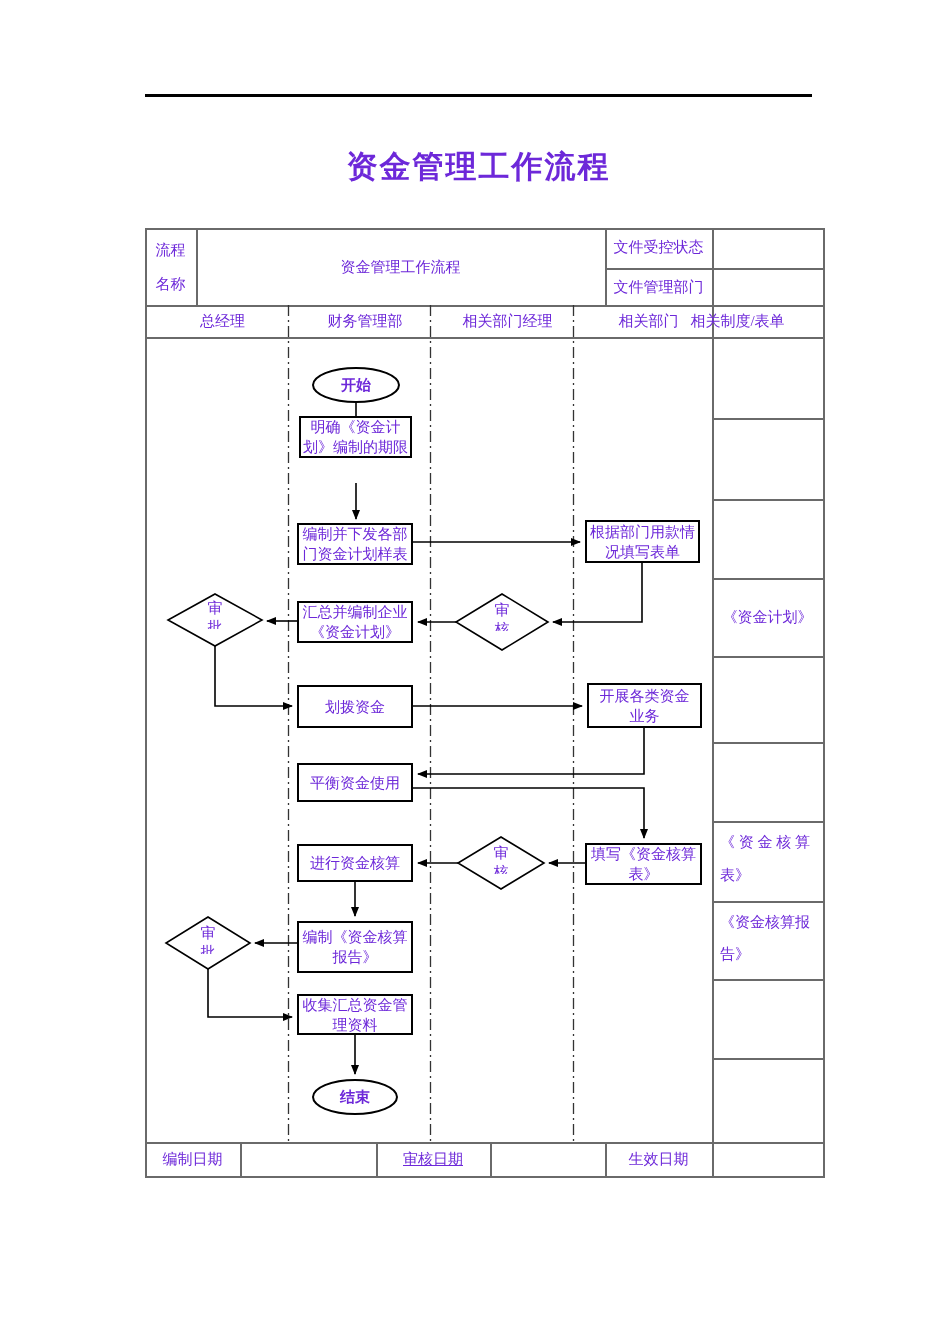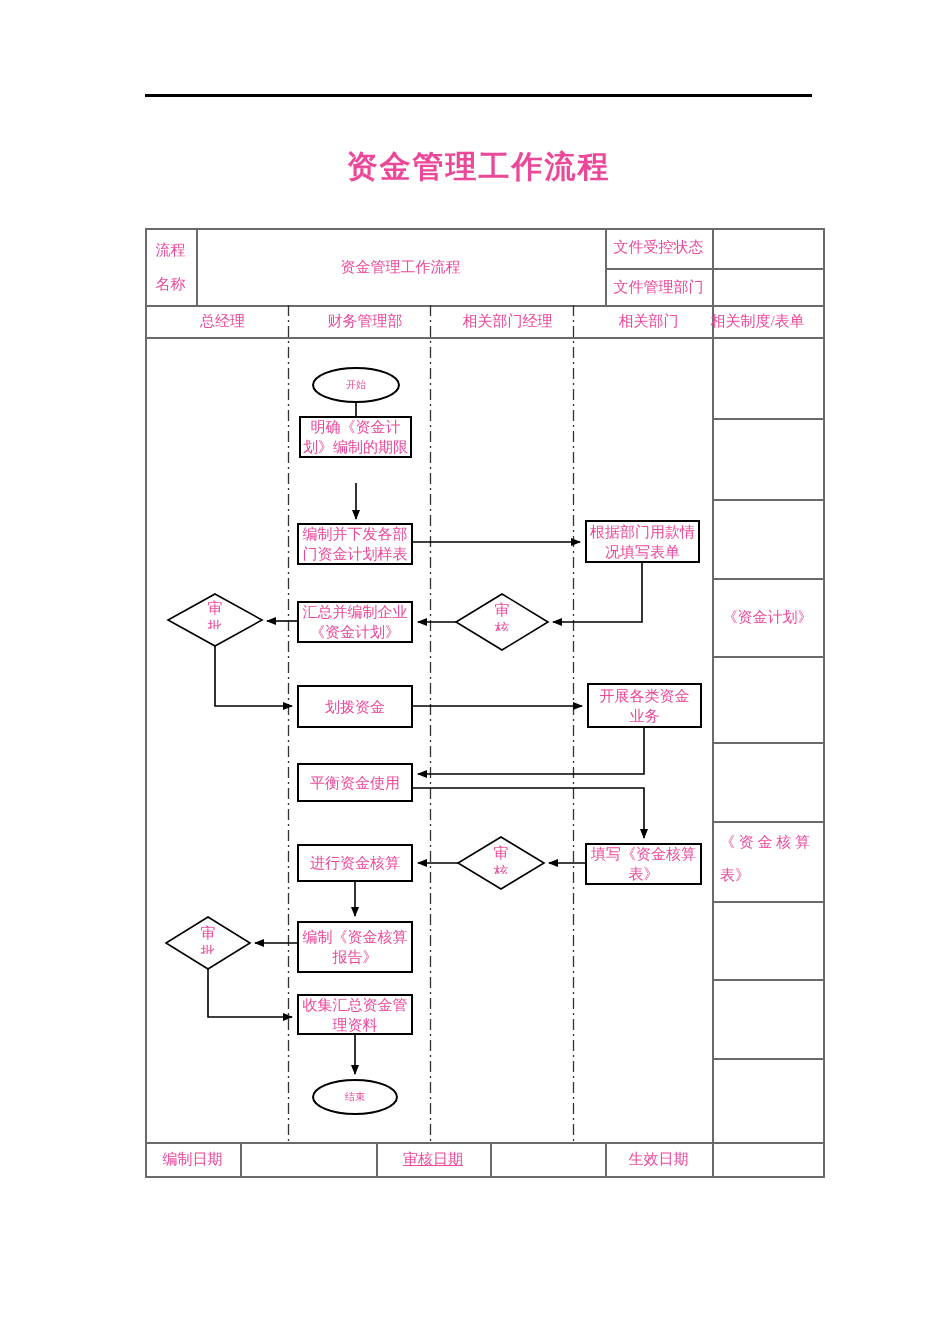--- a/index.html
+++ b/index.html
@@ -1,34 +1,34 @@
 <!DOCTYPE html>
 <html><head>
 <meta charset="utf-8">
 <style>
   html,body{margin:0;padding:0;background:#fff;}
   .page{position:relative;width:950px;height:1344px;background:#fff;overflow:hidden;
-        font-family:"Liberation Serif","DejaVu Serif",serif;color:#ec4899;}
+        font-family:"Liberation Serif","DejaVu Serif",serif;color:#6d28d9;}
   *{box-sizing:border-box;}
   .top-rule{position:absolute;left:145px;top:94px;width:667px;height:3px;background:#000;}
   .doc-title{position:absolute;left:145px;top:146px;width:667px;margin:0;
              font-size:31px;font-weight:bold;text-align:center;letter-spacing:2px;}
   
   .hl{position:absolute;height:2px;background:#6a6a6a;}
   .vl{position:absolute;width:2px;background:#6a6a6a;}
   
   .cell{position:absolute;font-size:15px;display:flex;align-items:center;justify-content:center;
         text-align:center;white-space:pre-line;line-height:20px;}
   .lane-h{position:absolute;top:305px;height:32px;font-size:15px;display:flex;align-items:center;
           justify-content:center;margin-left:6px;}
   
   .fbox{position:absolute;border:2px solid #000;background:#fff;display:flex;align-items:center;
         justify-content:center;text-align:center;font-size:15px;line-height:20px;white-space:pre-line;}
   .fell{position:absolute;border:2px solid #000;border-radius:50%;background:#fff;display:flex;
-        align-items:center;justify-content:center;font-size:10px;}
+        align-items:center;justify-content:center;font-size:15px;font-weight:bold;}
   .dmt{position:absolute;text-align:center;font-size:15px;}
   .dmt .l1{display:block;line-height:19px;padding-top:7px;}
   .dmt .l2{display:block;line-height:18px;height:11px;overflow:hidden;}
   .rc{position:absolute;left:713px;width:109px;font-size:15px;white-space:pre-line;}
   .rc-c{text-align:center;}
   .rc-l{text-align:left;padding:5px 7px 0 7px;line-height:33px;}
   svg.flow{position:absolute;left:0;top:0;pointer-events:none;}
 </style>
 </head>
 <body>
@@ -70,21 +70,21 @@
   <div class="cell" style="left:196px;top:228px;width:409px;height:77px;">资金管理工作流程</div>
   <div class="cell" style="left:605px;top:228px;width:107px;height:38px;">文件受控状态</div>
   <div class="cell" style="left:712px;top:228px;width:111px;height:40px;"></div>
   <div class="cell" style="left:605px;top:268px;width:107px;height:37px;">文件管理部门</div>
   <div class="cell" style="left:712px;top:268px;width:111px;height:37px;"></div>
 
   <div class="lane-h" style="left:145px;width:143px;">总经理</div>
   <div class="lane-h" style="left:288px;width:142px;">财务管理部</div>
   <div class="lane-h" style="left:430px;width:143px;">相关部门经理</div>
   <div class="lane-h" style="left:573px;width:139px;">相关部门</div>
-  <div class="lane-h" style="left:696px;width:111px;">相关制度/表单</div>
+  <div class="lane-h" style="left:676px;width:111px;">相关制度/表单</div>
 
   <svg class="flow" width="950" height="1344">
     <defs>
       <marker id="ah" markerWidth="10" markerHeight="8" refX="9" refY="4" orient="auto" markerUnits="userSpaceOnUse">
         <path d="M0,0 L10,4 L0,8 Z" fill="#000"></path>
       </marker>
     </defs>
     <g stroke="#333" stroke-width="1.3" stroke-dasharray="11 4 2 4">
       <line x1="288.5" y1="305" x2="288.5" y2="1142"></line>
       <line x1="430.5" y1="305" x2="430.5" y2="1142"></line>
@@ -156,20 +156,22 @@
   </div>
 
   <div class="rc rc-c" style="top:337px;height:81px;"></div>
   <div class="rc rc-c" style="top:418px;height:81px;"></div>
   <div class="rc rc-c" style="top:499px;height:79px;"></div>
   <div class="rc rc-c" style="top:578px;height:78px;line-height:78px;">《资金计划》</div>
   <div class="rc rc-c" style="top:656px;height:86px;"></div>
   <div class="rc rc-c" style="top:742px;height:79px;"></div>
   <div class="rc rc-l" style="top:821px;height:80px;">《 资 金 核 算
 表》</div>
+  <div class="rc rc-l" style="top:901px;height:78px;line-height:32px;">《资金核算报
+告》</div>
   <div class="rc rc-c" style="top:979px;height:79px;"></div>
   <div class="rc rc-c" style="top:1058px;height:84px;"></div>
 
   <div class="cell" style="left:145px;top:1142px;width:95px;height:34px;">编制日期</div>
   <div class="cell" style="left:240px;top:1142px;width:136px;height:34px;"></div>
   <div class="cell" style="left:376px;top:1142px;width:114px;height:34px;text-decoration:underline;">审核日期</div>
   <div class="cell" style="left:490px;top:1142px;width:115px;height:34px;"></div>
   <div class="cell" style="left:605px;top:1142px;width:107px;height:34px;">生效日期</div>
   <div class="cell" style="left:712px;top:1142px;width:111px;height:34px;"></div>
 

